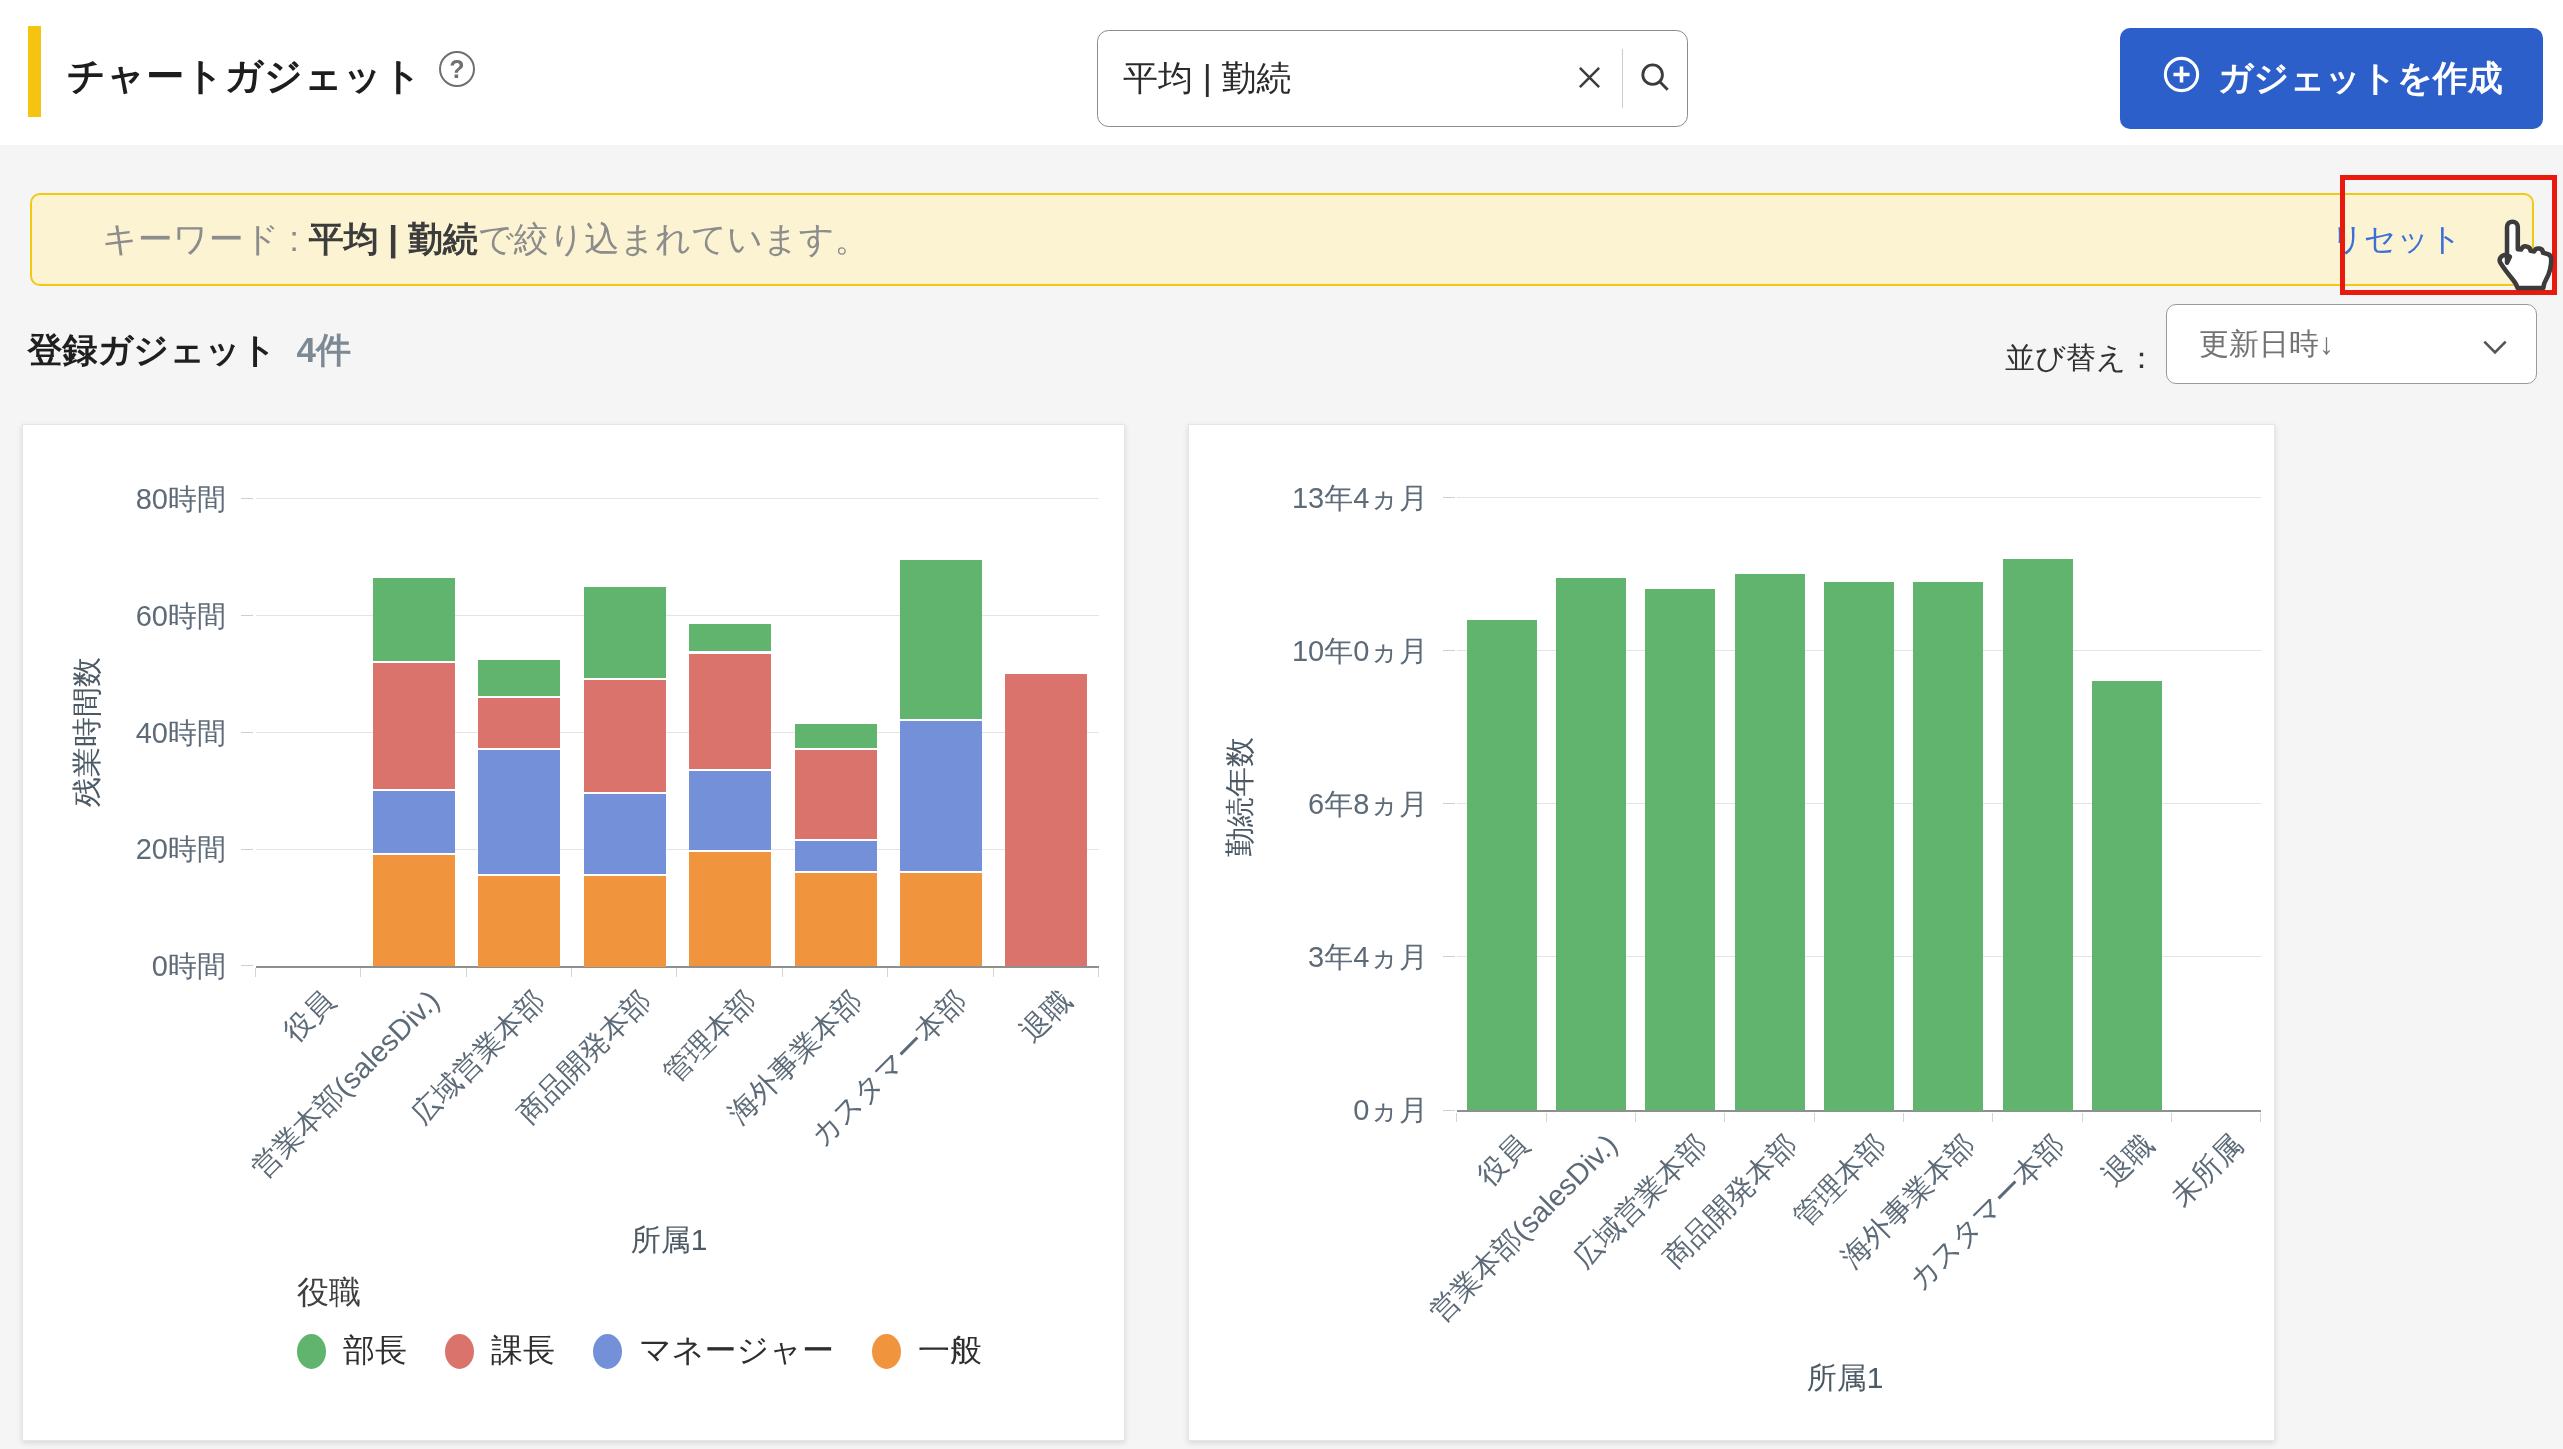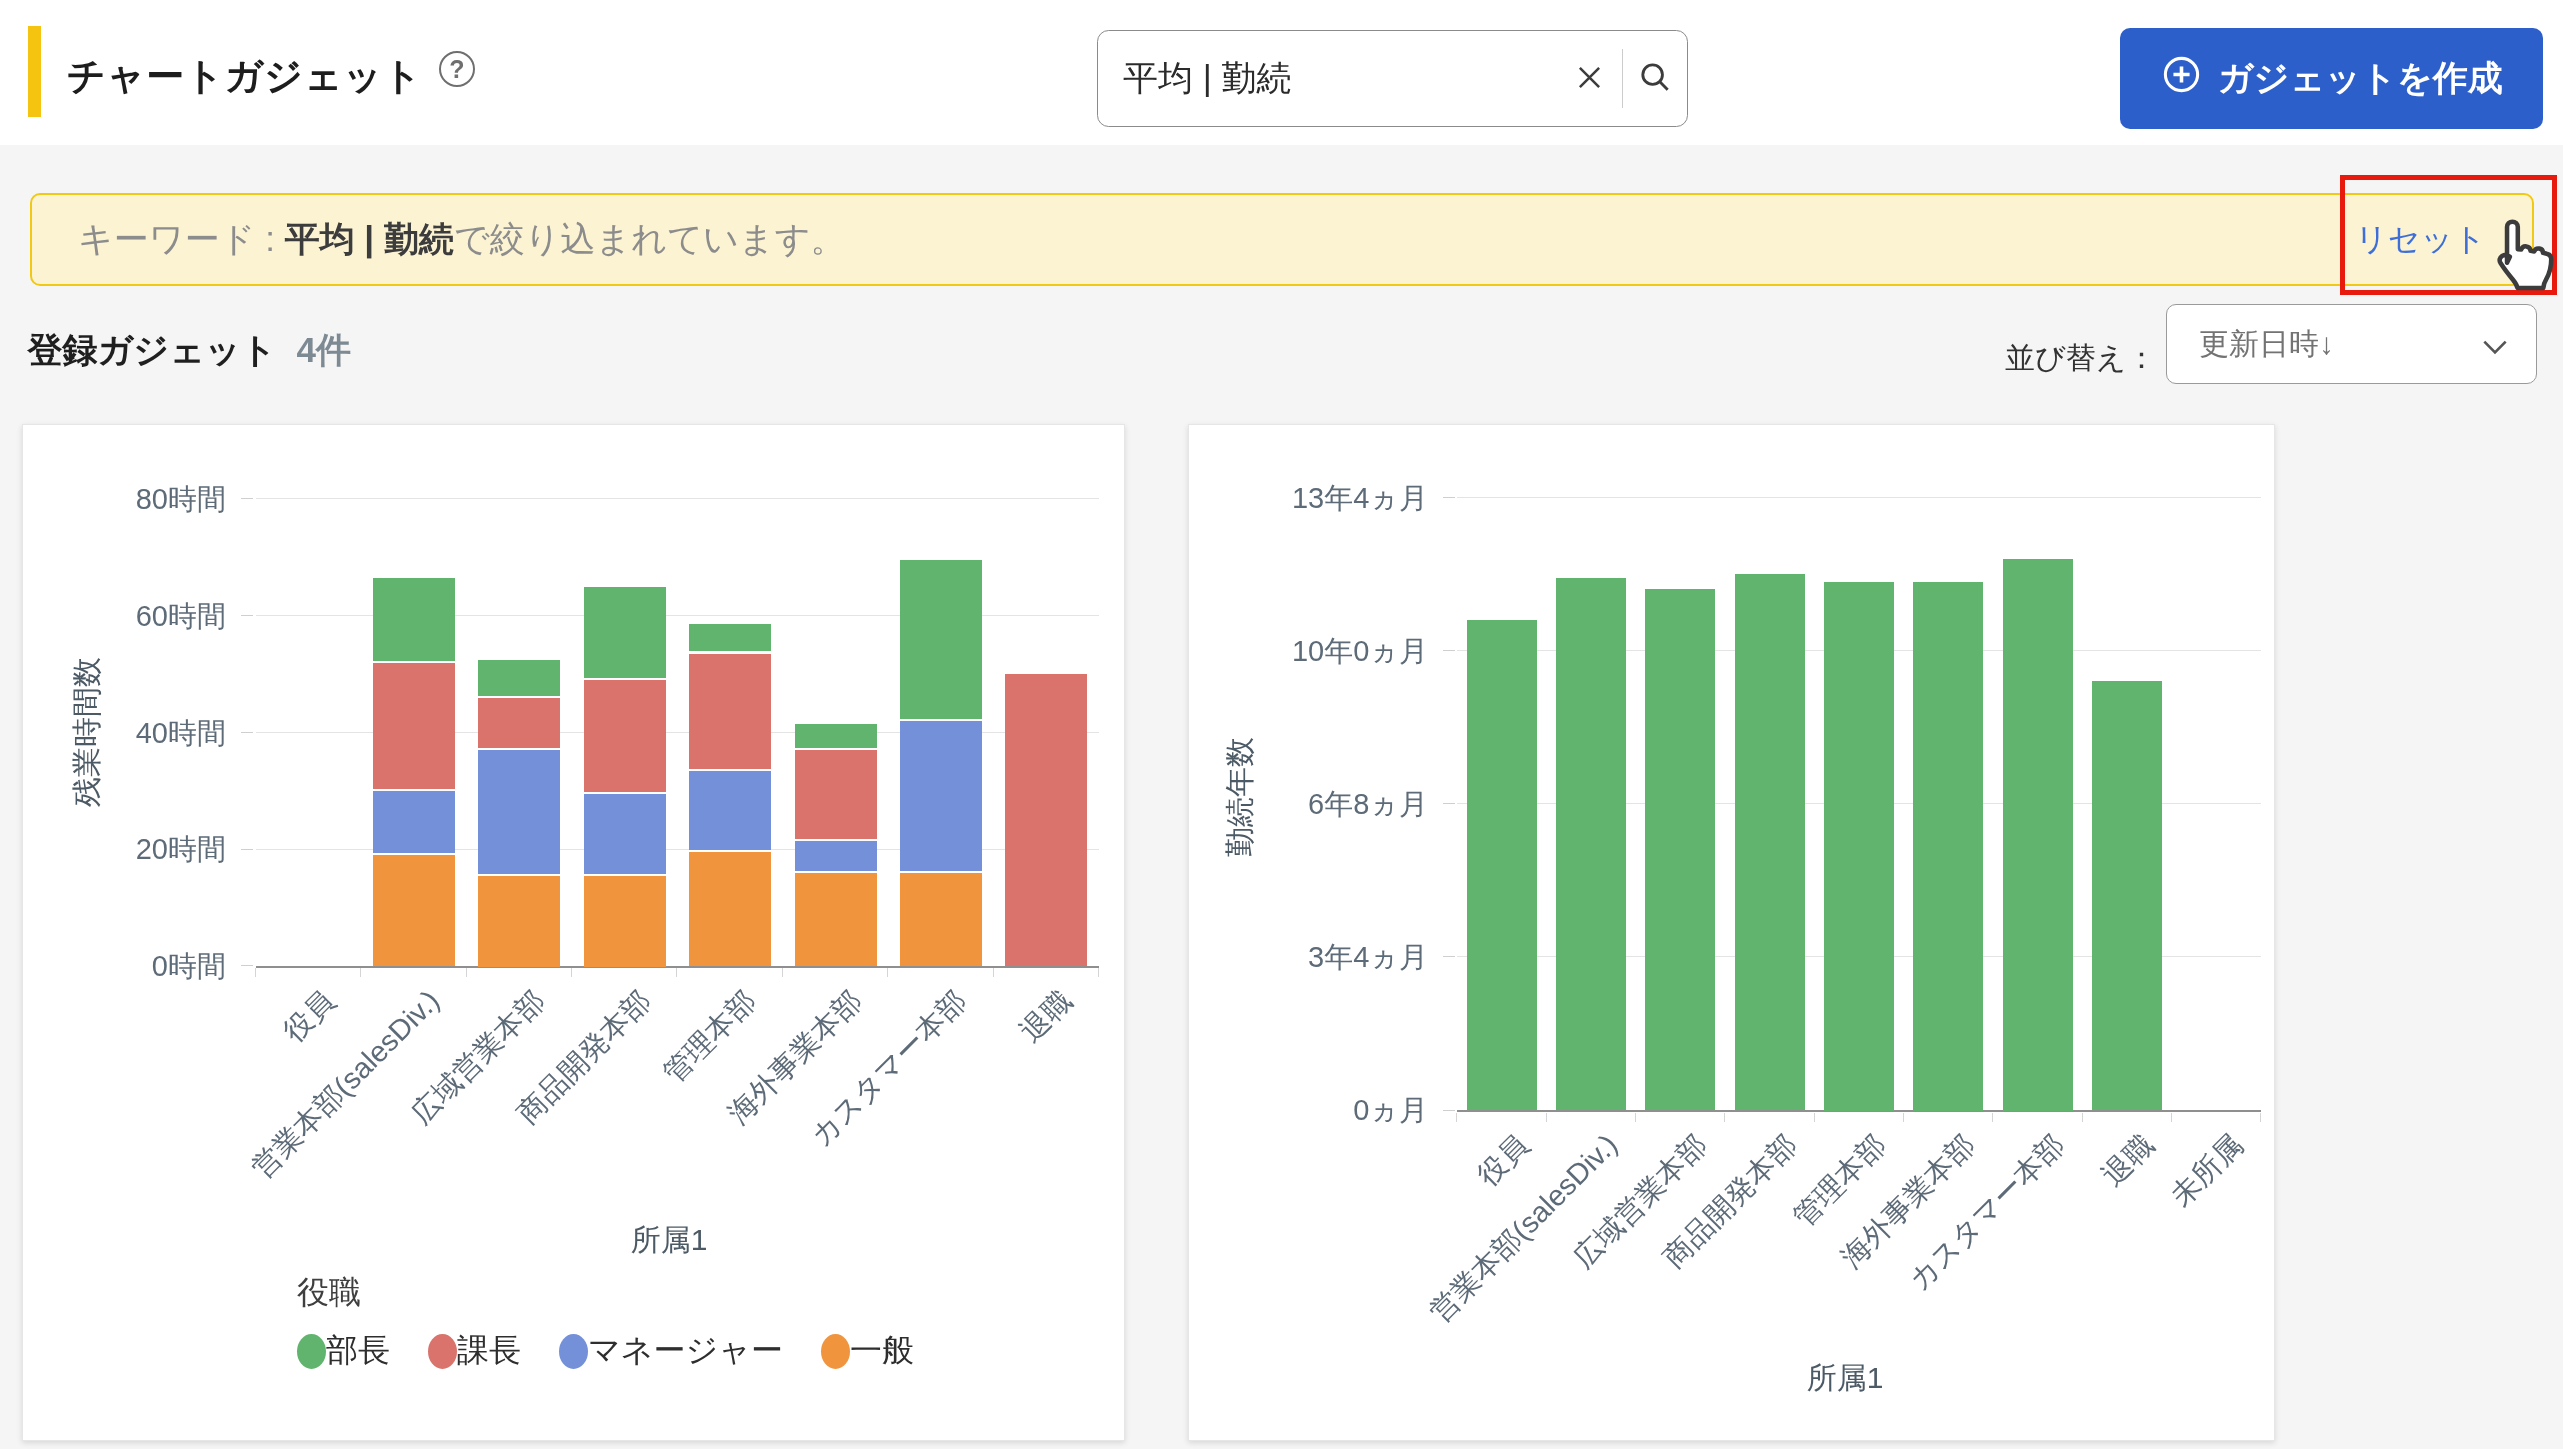--- a/index.html
+++ b/index.html
@@ -23,21 +23,21 @@
   .search-divider{width:1.4px;height:59px;background:#cccccc;}
   .btn-outline{position:absolute;left:1743px;top:33px;width:348px;height:94px;box-sizing:border-box;cursor:pointer;
     border:2.2px solid #3565cf;border-radius:10px;background:#fff;color:#2d5ec9;font-size:32px;font-weight:bold;
     display:flex;align-items:center;justify-content:center;gap:11.6px;font-family:inherit;white-space:nowrap;}
   .btn-primary{position:absolute;left:2120px;top:27.5px;width:423px;height:101px;box-sizing:border-box;cursor:pointer;
     border:none;border-radius:10px;background:#2d5fca;color:#ffffff;font-size:35px;font-weight:bold;
     display:flex;align-items:center;justify-content:center;gap:14.5px;font-family:inherit;white-space:nowrap;}
   
   .banner{position:absolute;left:30px;top:193px;width:2504px;height:93px;box-sizing:border-box;
     background:#fbf3d2;border:2.2px solid #f1c915;border-radius:10px;
-    display:flex;align-items:center;padding:0 46px;font-size:35px;color:#8c8c8c;white-space:nowrap;}
+    display:flex;align-items:center;padding:0 70px;font-size:35px;color:#8c8c8c;white-space:nowrap;}
   .banner .kw{color:#3c3c3c;font-weight:bold;}
   .reset-link{margin-left:auto;color:#3e6fd8;cursor:pointer;font-size:32px;}
   .red-box{position:absolute;left:2340px;top:175px;width:217px;height:120px;border:5.8px solid #e8190d;box-sizing:border-box;z-index:6;}
   .cursor-hand{position:absolute;left:2482px;top:214px;width:75px;height:85px;z-index:7;}
   
   .list-title{position:absolute;left:27.5px;top:327px;font-size:35px;font-weight:bold;color:#1f1f1f;white-space:nowrap;}
   .list-count{color:#7e8a93;margin-left:20px;}
   .sort-label{position:absolute;left:2005px;top:338px;font-size:30px;color:#333;white-space:nowrap;}
   .sort-select{position:absolute;left:2166px;top:304px;width:371px;height:80px;box-sizing:border-box;cursor:pointer;
     border:1.4px solid #9a9a9a;border-radius:10px;background:#fff;display:flex;align-items:center;
@@ -54,21 +54,21 @@
   .ytick-dash{position:absolute;width:11.6px;height:1.4px;background:#cfcfcf;}
   .xtick-dash{position:absolute;width:1.4px;height:8.7px;background:#d5d5d5;}
   .ytick-label{position:absolute;font-size:29px;color:#5d6b78;white-space:nowrap;line-height:32px;}
   .xlabel{position:absolute;font-size:29px;color:#5d6b78;white-space:nowrap;line-height:32px;
     transform:rotate(-45deg);transform-origin:100% 0;}
   .seg{position:absolute;}
   .ytitle{position:absolute;font-size:30px;color:#4c5a66;white-space:nowrap;transform:translate(-50%,-50%) rotate(-90deg);}
   .xtitle{position:absolute;font-size:30px;color:#4c5a66;white-space:nowrap;transform:translateX(-50%);}
   .legend-title{position:absolute;left:274px;top:846px;font-size:32px;color:#3f3f3f;text-align:right;}
   .legend-items{position:absolute;left:274px;top:904px;display:flex;align-items:center;gap:38px;font-size:32px;color:#2e2e2e;}
-  .legend-item{display:flex;align-items:center;gap:0;cursor:pointer;white-space:nowrap;}
+  .legend-item{display:flex;align-items:center;gap:17px;cursor:pointer;white-space:nowrap;}
   .legend-dot{width:29px;height:35px;border-radius:50%;flex:0 0 auto;}
 </style>
 </head>
 <body>
 
 <div class="header">
   <div class="accent-bar"></div>
   <div class="page-title">チャートガジェット</div>
   <div class="help-badge">?</div>
 

